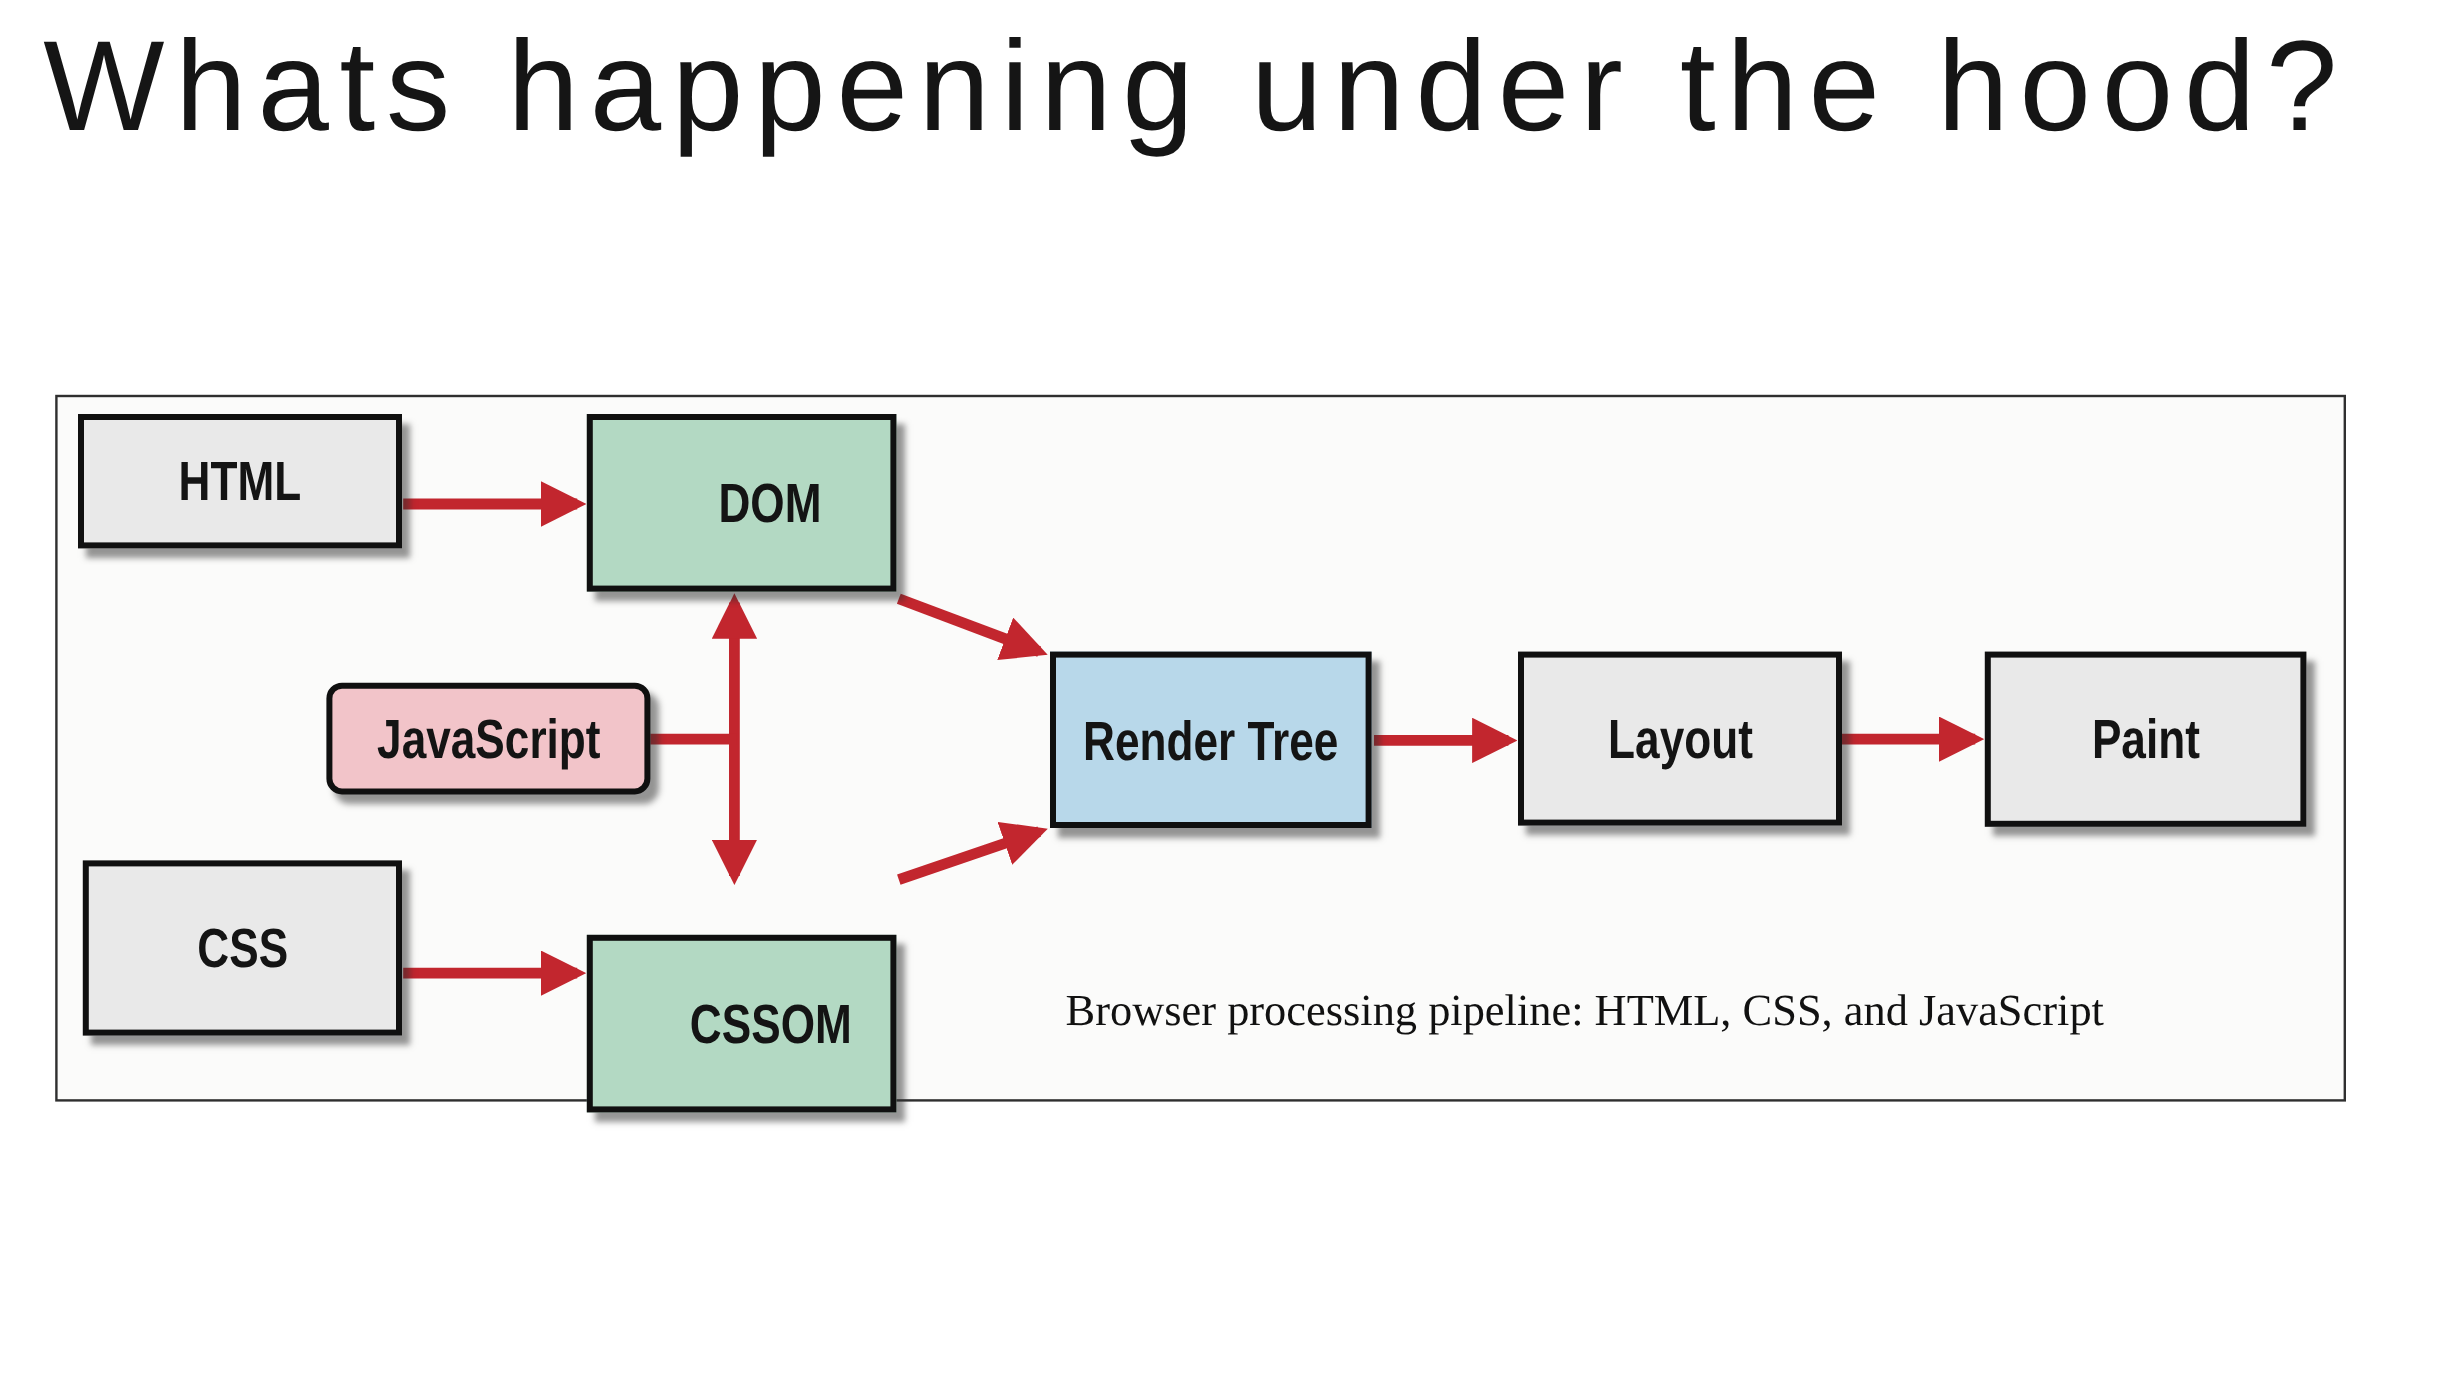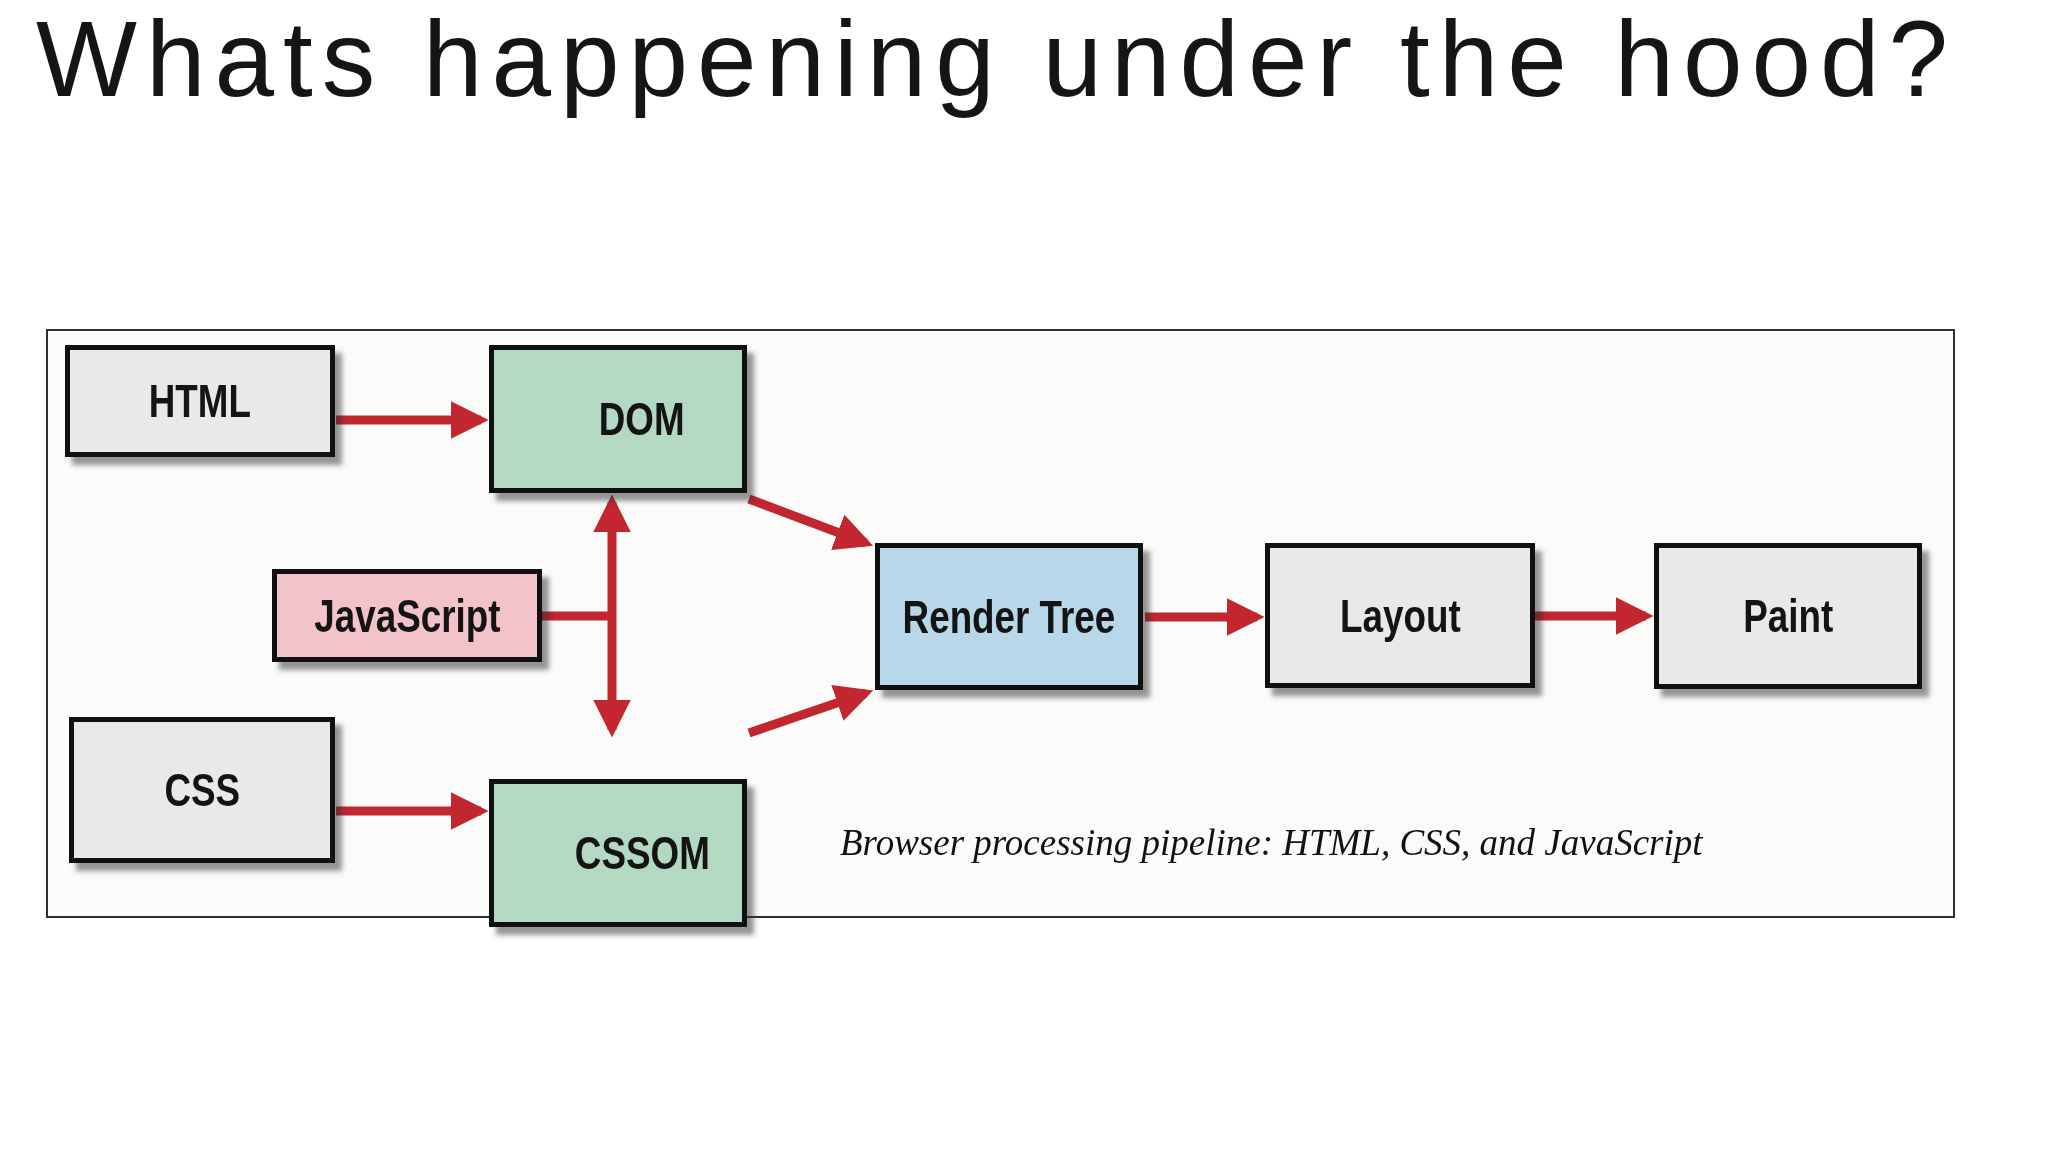--- a/index.html
+++ b/index.html
@@ -6,21 +6,21 @@
     --page-bg:#ffffff; --figure-bg:#fbfbfa;
     --gray-box:#e9e9e9; --green-box:#b3d9c3; --pink-box:#f2c4c9; --blue-box:#b8d8ea;
     --arrow-red:#c2262e; --box-border:#101010; --frame-border:#2f2f2f;
     --title-color:#151515; --caption-color:#111111;
   }
   *{margin:0;padding:0;box-sizing:border-box;}
   html,body{width:2048px;height:1152px;overflow:hidden;}
   body{background:var(--page-bg);font-family:"Liberation Sans",sans-serif;position:relative;}
 
   .title{
-    position:absolute;left:36px;top:0;width:1990px;
+    position:absolute;left:36px;top:12px;width:1990px;
     font-size:107px;font-weight:400;letter-spacing:9px;line-height:1.12;
     color:var(--title-color);white-space:nowrap;
   }
 
   .frame{
     position:absolute;left:46px;top:329px;width:1909px;height:589px;
     border:2px solid var(--frame-border);background:var(--figure-bg);
   }
   .arrows{position:absolute;left:0;top:0;width:100%;height:100%;}
   .arrow{stroke:var(--arrow-red);stroke-width:9;fill:none;}
@@ -30,26 +30,26 @@
     position:absolute;border:5px solid var(--box-border);
     display:flex;align-items:center;justify-content:center;
     box-shadow:7px 8px 5px rgba(45,45,45,0.5);
   }
   .node .lbl{
     font-size:46px;font-weight:600;color:#141414;
     transform:scaleX(0.8);transform-origin:center;white-space:nowrap;
   }
   .fill-gray{background:var(--gray-box);}
   .fill-green{background:var(--green-box);padding-left:48px;}
-  .fill-pink{background:var(--pink-box);}
+  .fill-pink{background:var(--pink-box);border-radius:13px;}
   .fill-blue{background:var(--blue-box);text-align:center;}
 
   .caption{
-    position:absolute;left:792px;top:486px;width:870px;
-    font-family:"Liberation Serif",serif;font-style:italic;
+    position:absolute;left:840px;top:486px;width:870px;
+    font-family:"Liberation Serif",serif;
     font-size:37px;line-height:1.4;color:var(--caption-color);
   }
 </style>
 </head>
 <body>
 
 <div class="slide">
 
   <h1 class="title">Whats happening under the hood?</h1>
 

